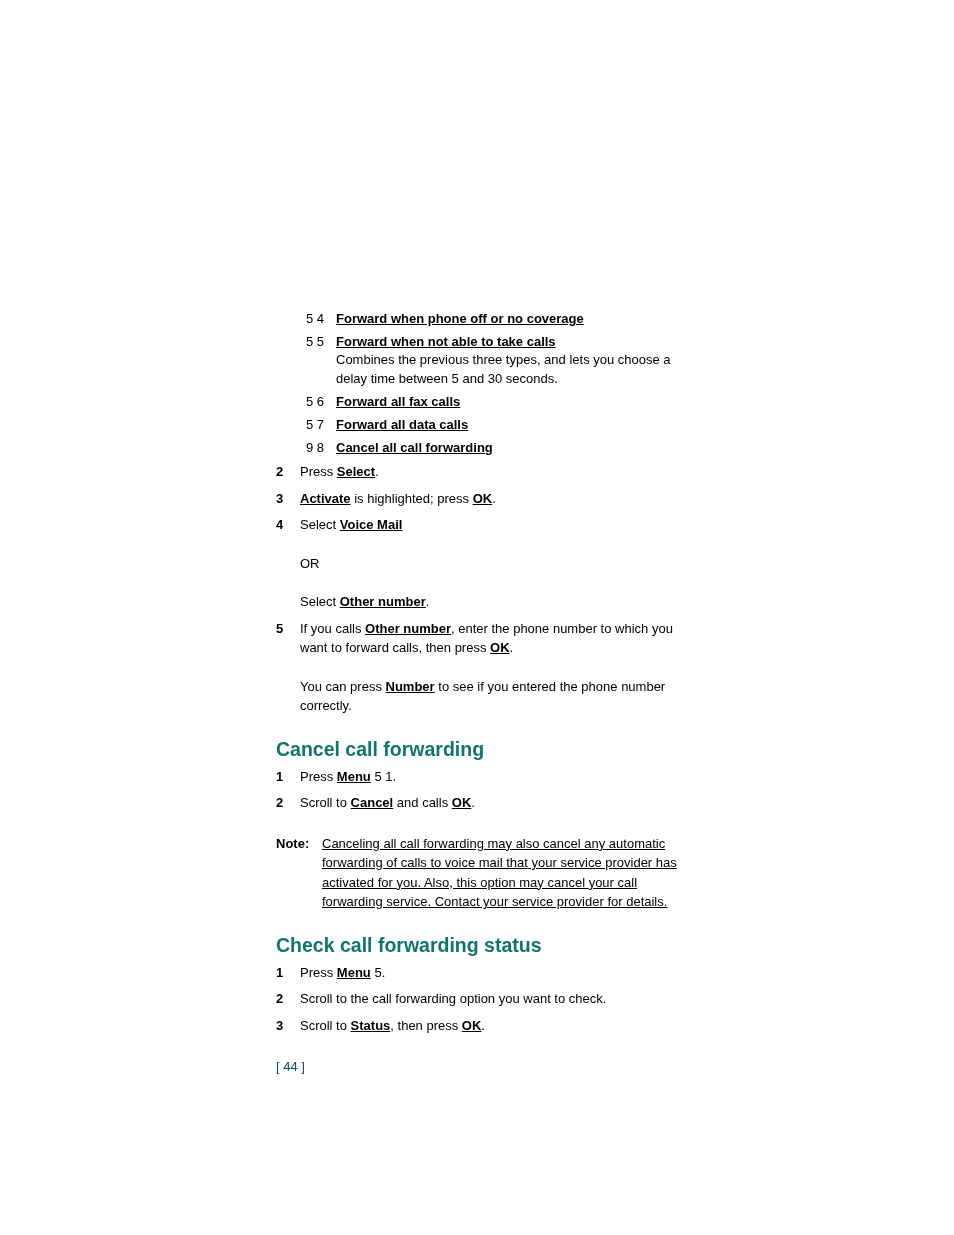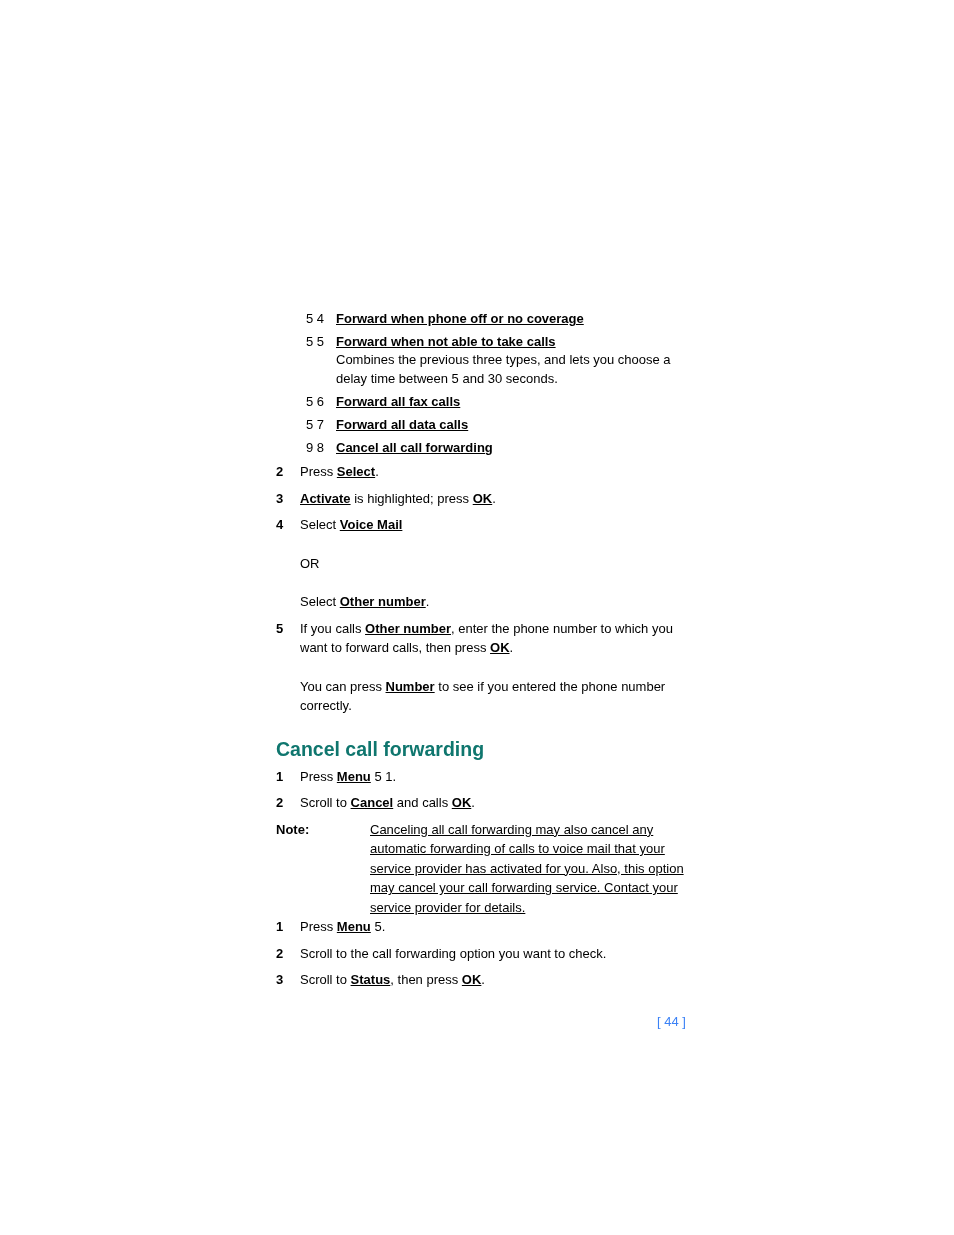--- a/index.html
+++ b/index.html
@@ -54,40 +54,39 @@
   h2 {
     font-family: "Trebuchet MS", Arial, sans-serif;
     color: #0f766e;
     font-weight: bold;
     font-size: 19.5px;
     margin: 22px 0 6px 0;
     letter-spacing: 0px;
   }
   .note-row {
     display: flex;
-    margin-top: 7px;
+    margin-top: 21px;
     margin-left: -18px;
     line-height: 1.5;
-    gap: 48px;
   }
   .note-label {
     font-weight: bold;
     min-width: 46px;
     flex-shrink: 0;
   }
   .note-body {
     flex: 1;
     text-decoration: underline;
   }
   .steps-wrap {
     padding-left: 18px;
   }
   .pagenum {
-    text-align: right;
-    color: #3b82f6;
+    text-align: left;
+    color: #0c4a6e;
     font-size: 13px;
     margin-top: 24px;
   }
   b { font-weight: bold; text-decoration: underline; }
 </style>
 </head>
 <body>
 
 <div class="page">
 
@@ -149,20 +148,21 @@
     <div class="step-item">
       <span class="step-num">2</span>
       <span class="step-body"><span>Scroll to </span><b>Cancel</b><span> and calls </span><b>OK</b><span>.</span></span>
     </div>
     <div class="note-row">
       <span class="note-label">Note:</span>
       <span class="note-body">Canceling all call forwarding may also cancel any automatic forwarding of calls to voice mail that your service provider has activated for you. Also, this option may cancel your call forwarding service. Contact your service provider for details.</span>
     </div>
   </div>
 
+  <h2>Check call forwarding status</h2>
   <div class="steps-wrap">
     <div class="step-item">
       <span class="step-num">1</span>
       <span class="step-body"><span>Press </span><b>Menu</b><span> 5.</span></span>
     </div>
     <div class="step-item">
       <span class="step-num">2</span>
       <span class="step-body">Scroll to the call forwarding option you want to check.</span>
     </div>
     <div class="step-item">

